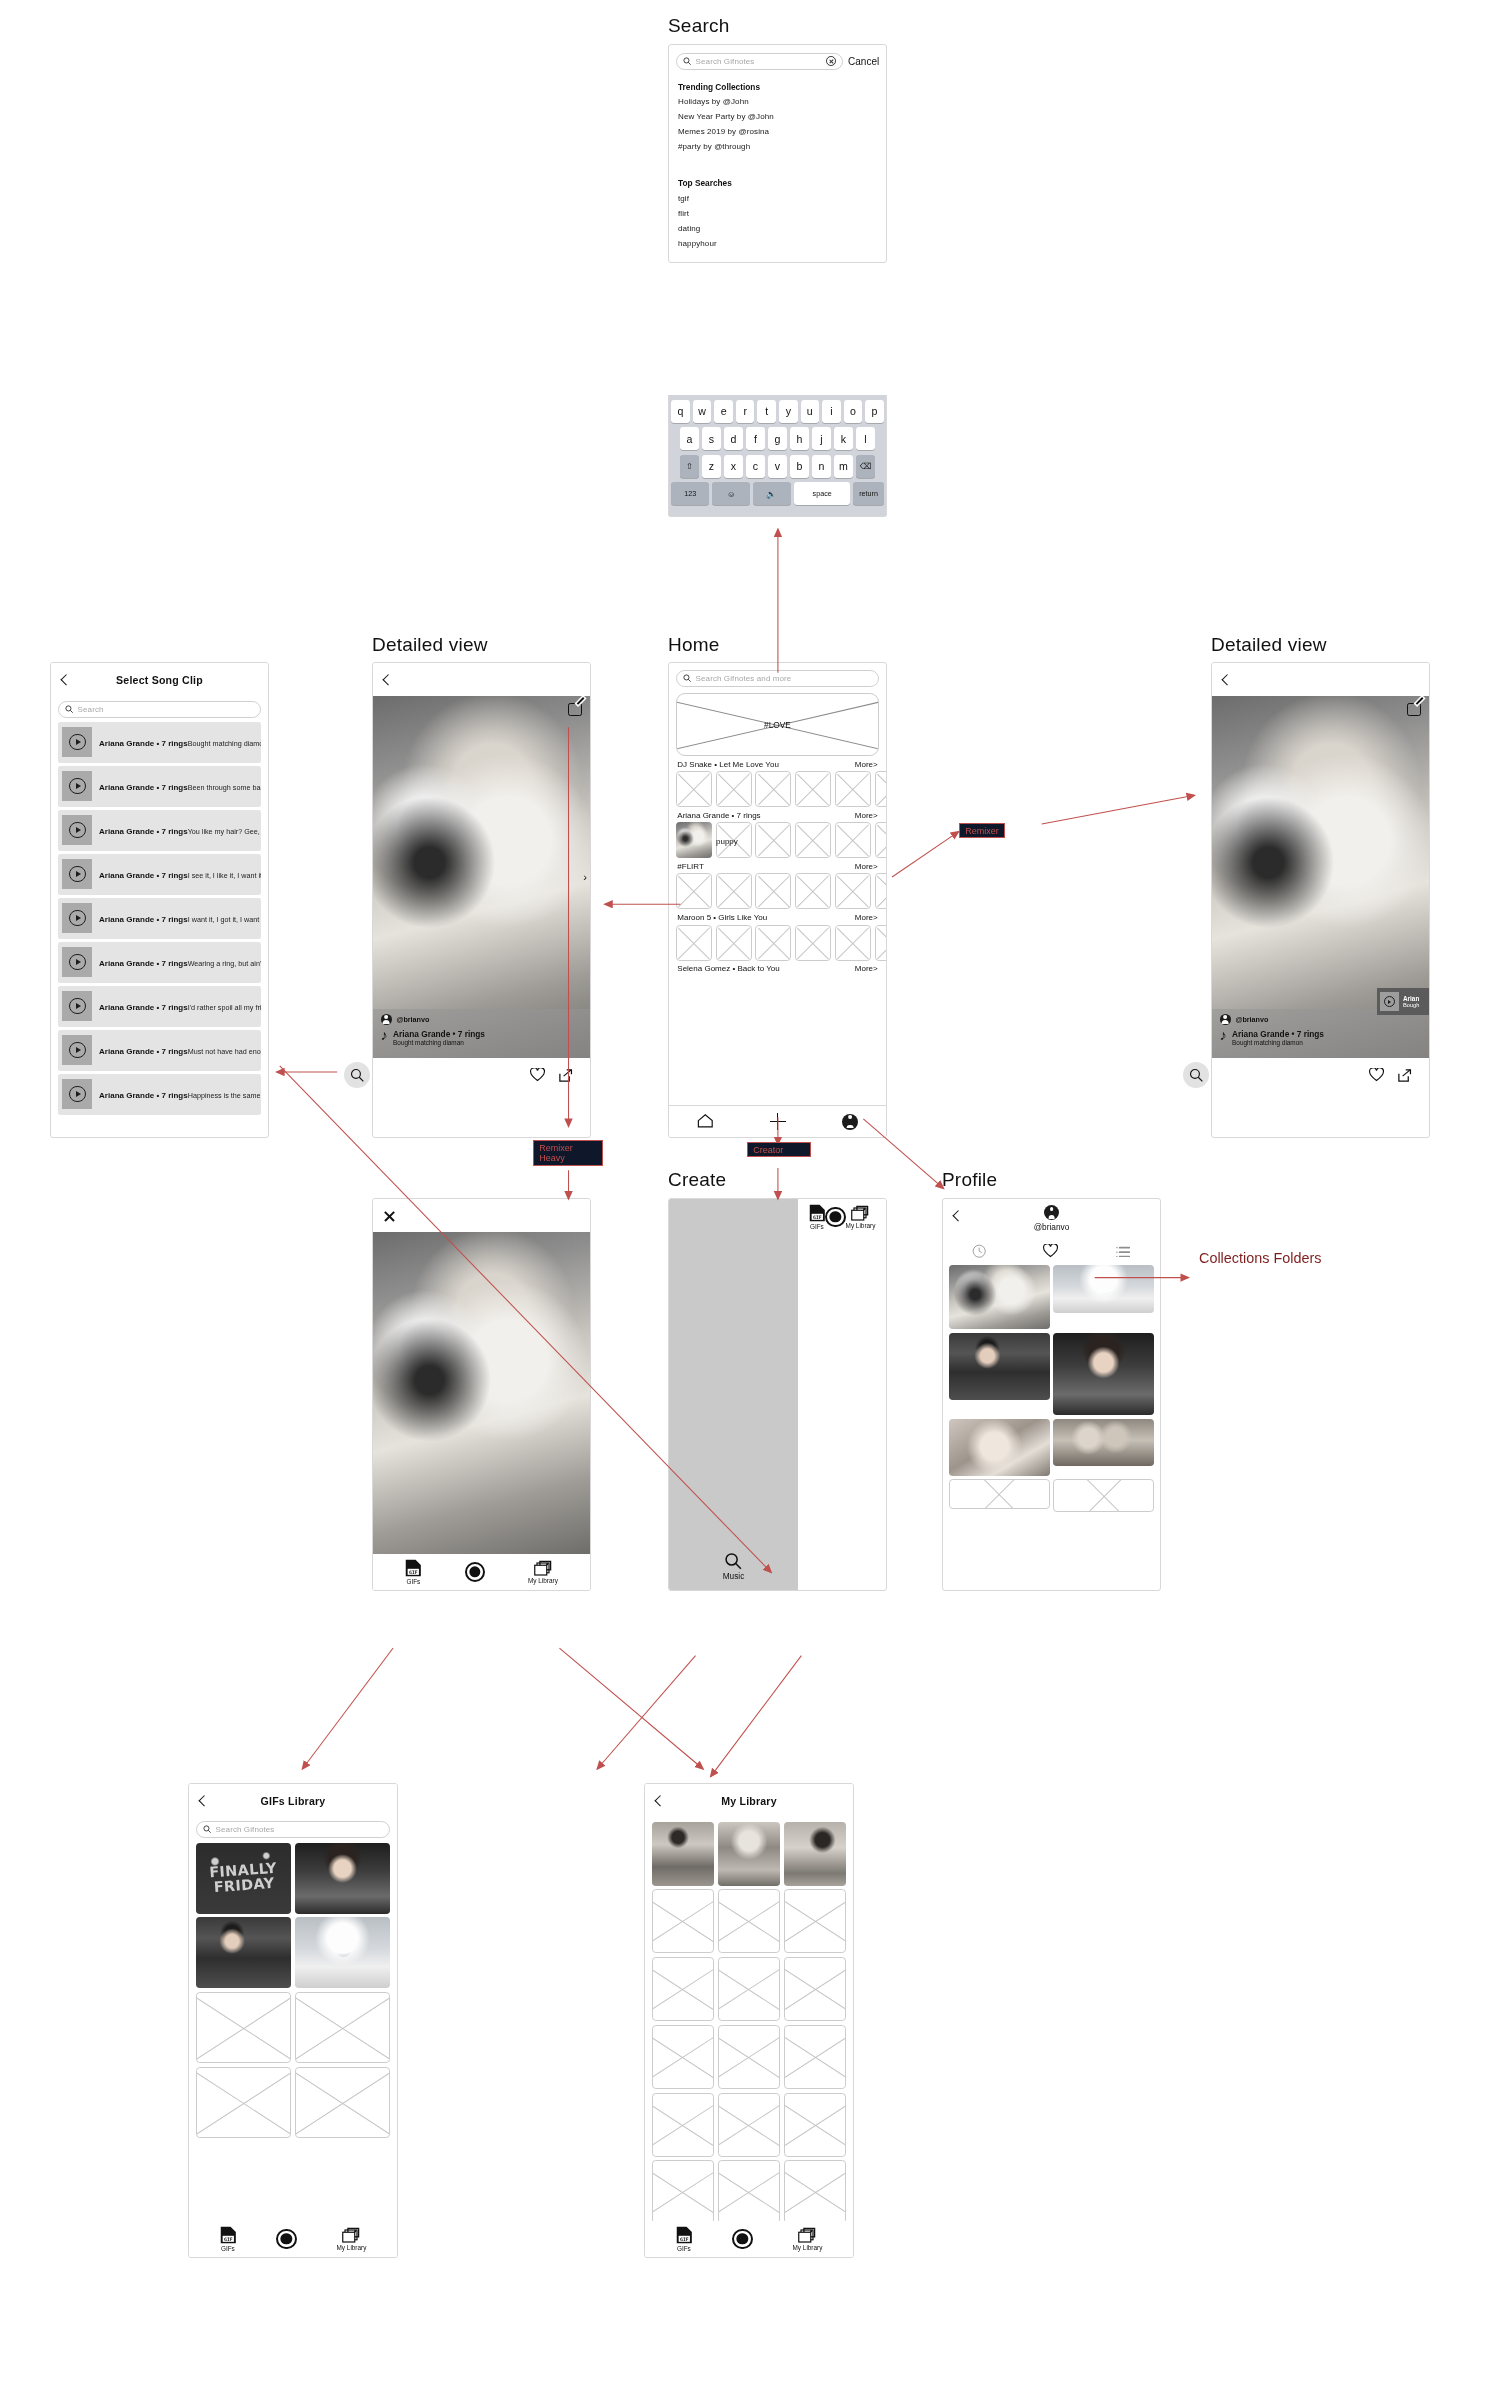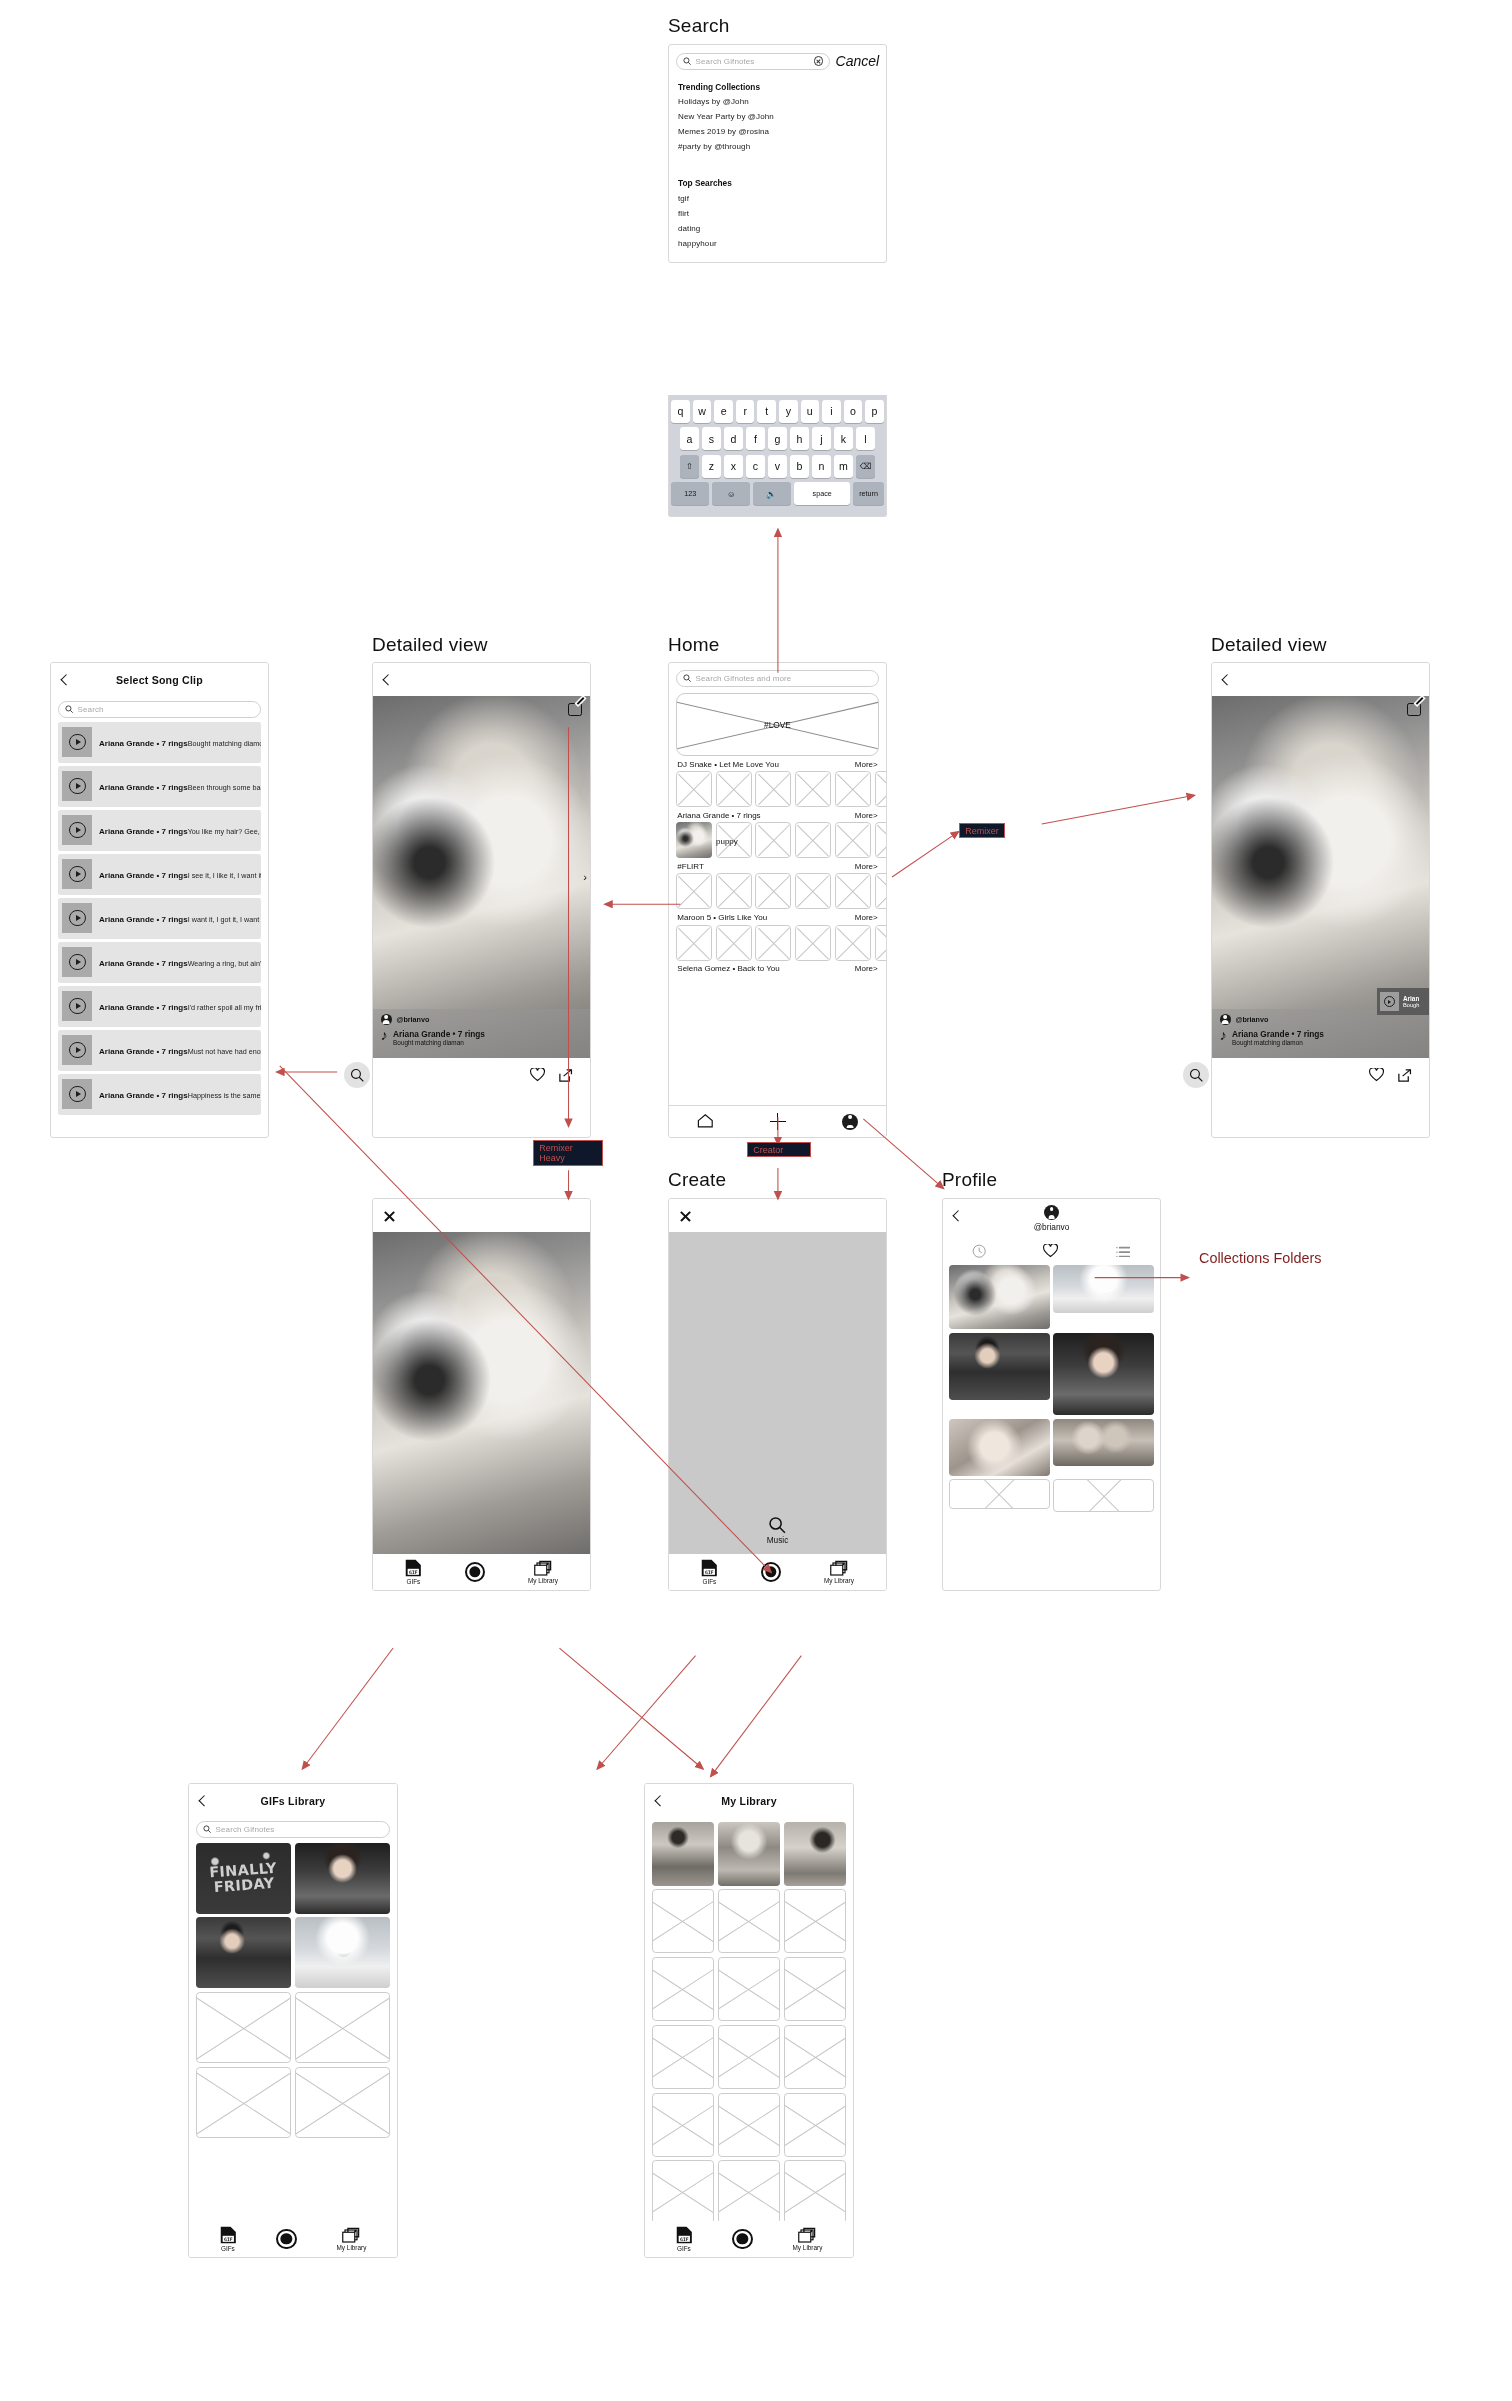--- a/index.html
+++ b/index.html
@@ -151,21 +151,21 @@
   .srch-top .searchbar { flex:1; position:relative; }
   .clear-x {
     width:9.8px; height:9.8px; border-radius:50%; border:1.1px solid #333;
     position:relative; flex:0 0 auto; margin-left:auto;
   }
   .clear-x:before, .clear-x:after {
     content:""; position:absolute; left:1.7px; top:3.8px; width:4.5px; height:1px; background:#333;
   }
   .clear-x:before { transform:rotate(45deg); }
   .clear-x:after { transform:rotate(-45deg); }
-  .cancel-btn { font-size:14px; color:#111; white-space:nowrap;font-style:italic; }
+  .cancel-btn { font-size:10px; color:#111; white-space:nowrap; }
   .srch-body { padding:4.5px 9px 0 9px; }
   .srch-head { font-size:8.3px; font-weight:700; color:#111; margin:4.5px 0 5.3px; }
   .srch-item { font-size:8px; color:#1a1a1a; margin-bottom:6px; letter-spacing:0.1px; }
   .srch-gap { height:16.6px; }
 
   
   #keyboard {
     position:absolute; left:668px; top:395px; width:219px; height:122px;
     background:#d1d5db; border-radius:0 0 3px 3px; border:0.8px solid #d8d8d8;
     border-top:none; padding:4.5px 2.3px 3.8px; overflow:hidden;
@@ -732,21 +732,21 @@
               <rect x="4" y="4" width="16" height="13" fill="none" stroke="#111" stroke-width="1.6"></rect>
               <rect x="1" y="7" width="16" height="13" fill="#fff" stroke="#111" stroke-width="1.6"></rect>
             </svg>
         </span>
         <span class="label">My Library</span>
       </span>
     </div>
   </div>
 
   <div class="screen-label" style="left:668px; top:1169px;">Create</div>
-  <div class="screen" id="screen-create" style="display:flex; flex-direction:column;">
+  <div class="screen" id="screen-create" style="display:flex; ">
     <div class="navbar">
       <span class="close-x"></span>
     </div>
     <div class="create-canvas">
       <span class="music-btn">
         <svg width="18" height="18" viewBox="0 0 14 14">
             <circle cx="5.8" cy="5.8" r="4.3" fill="none" stroke="#111" stroke-width="1.2"></circle>
             <line x1="9" y1="9" x2="13" y2="13" stroke="#111" stroke-width="1.2"></line>
           </svg>
         <span class="label">Music</span>

